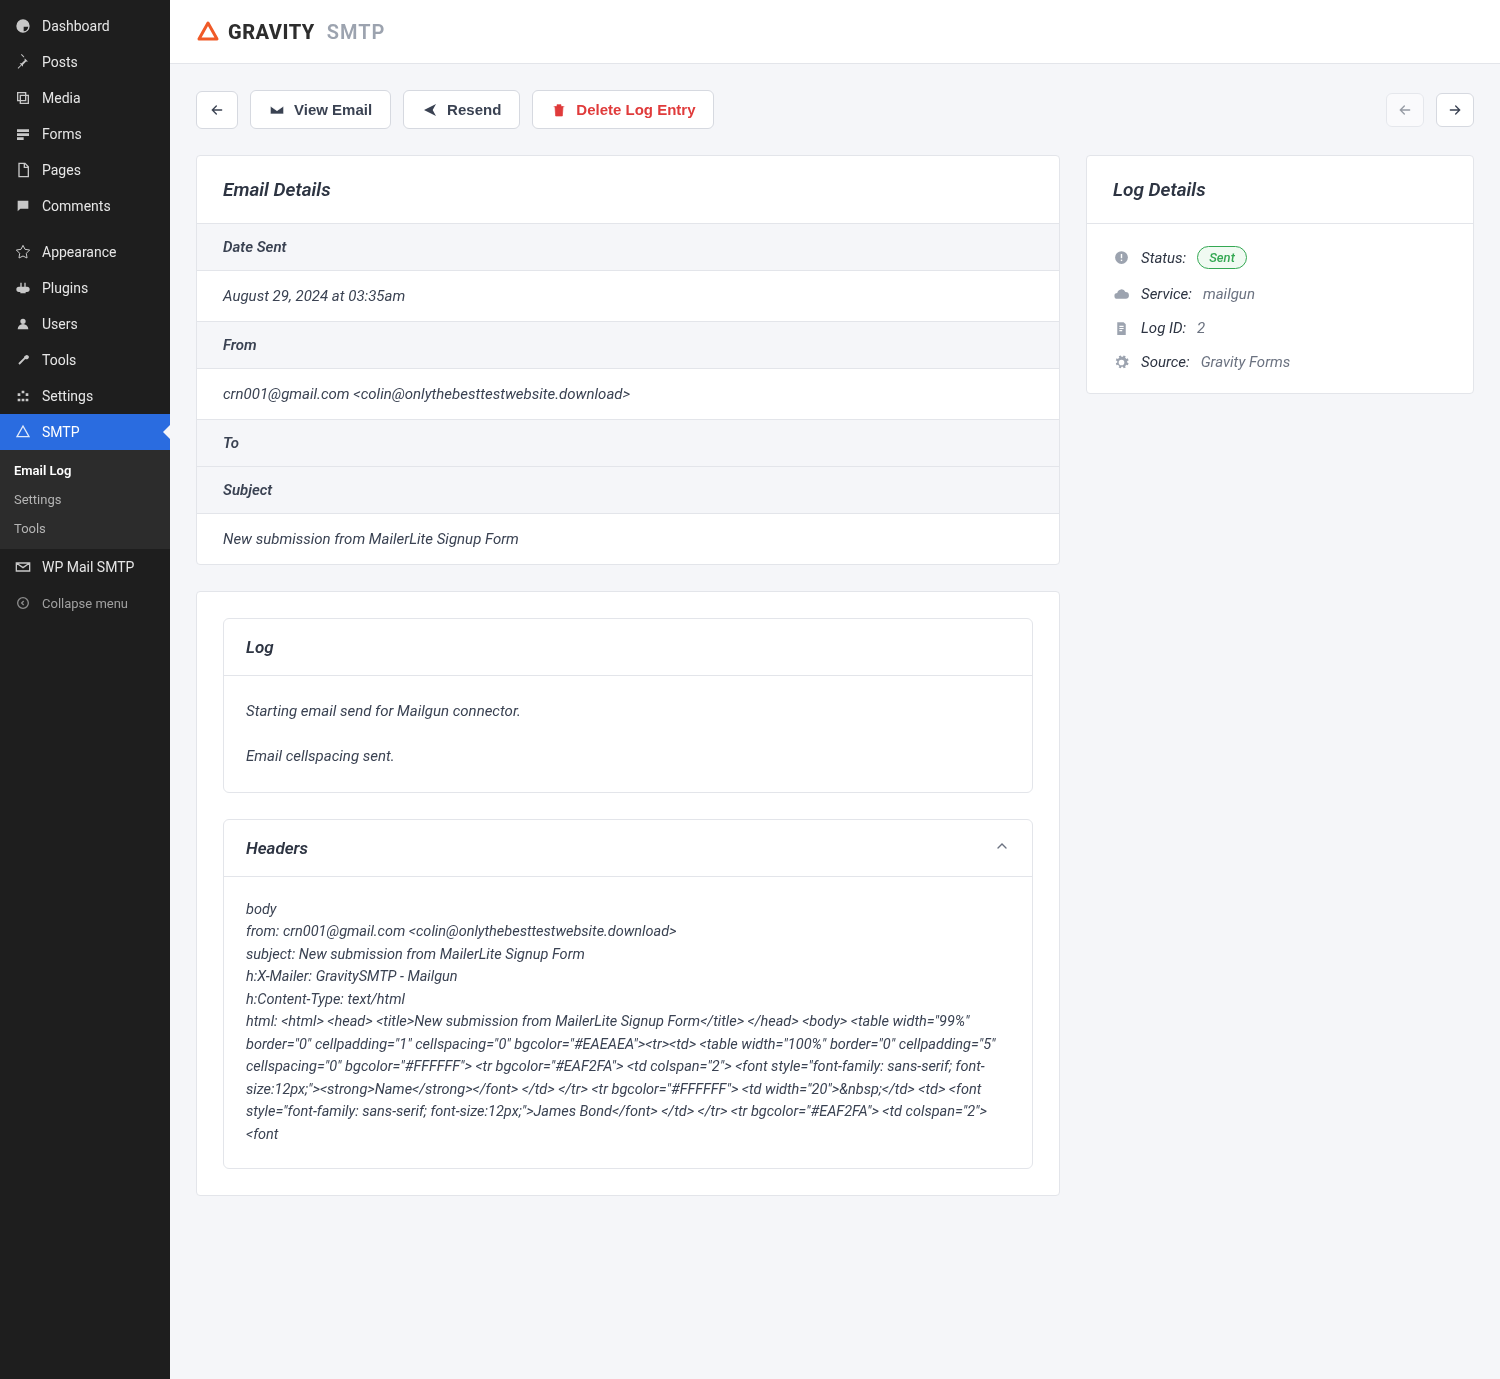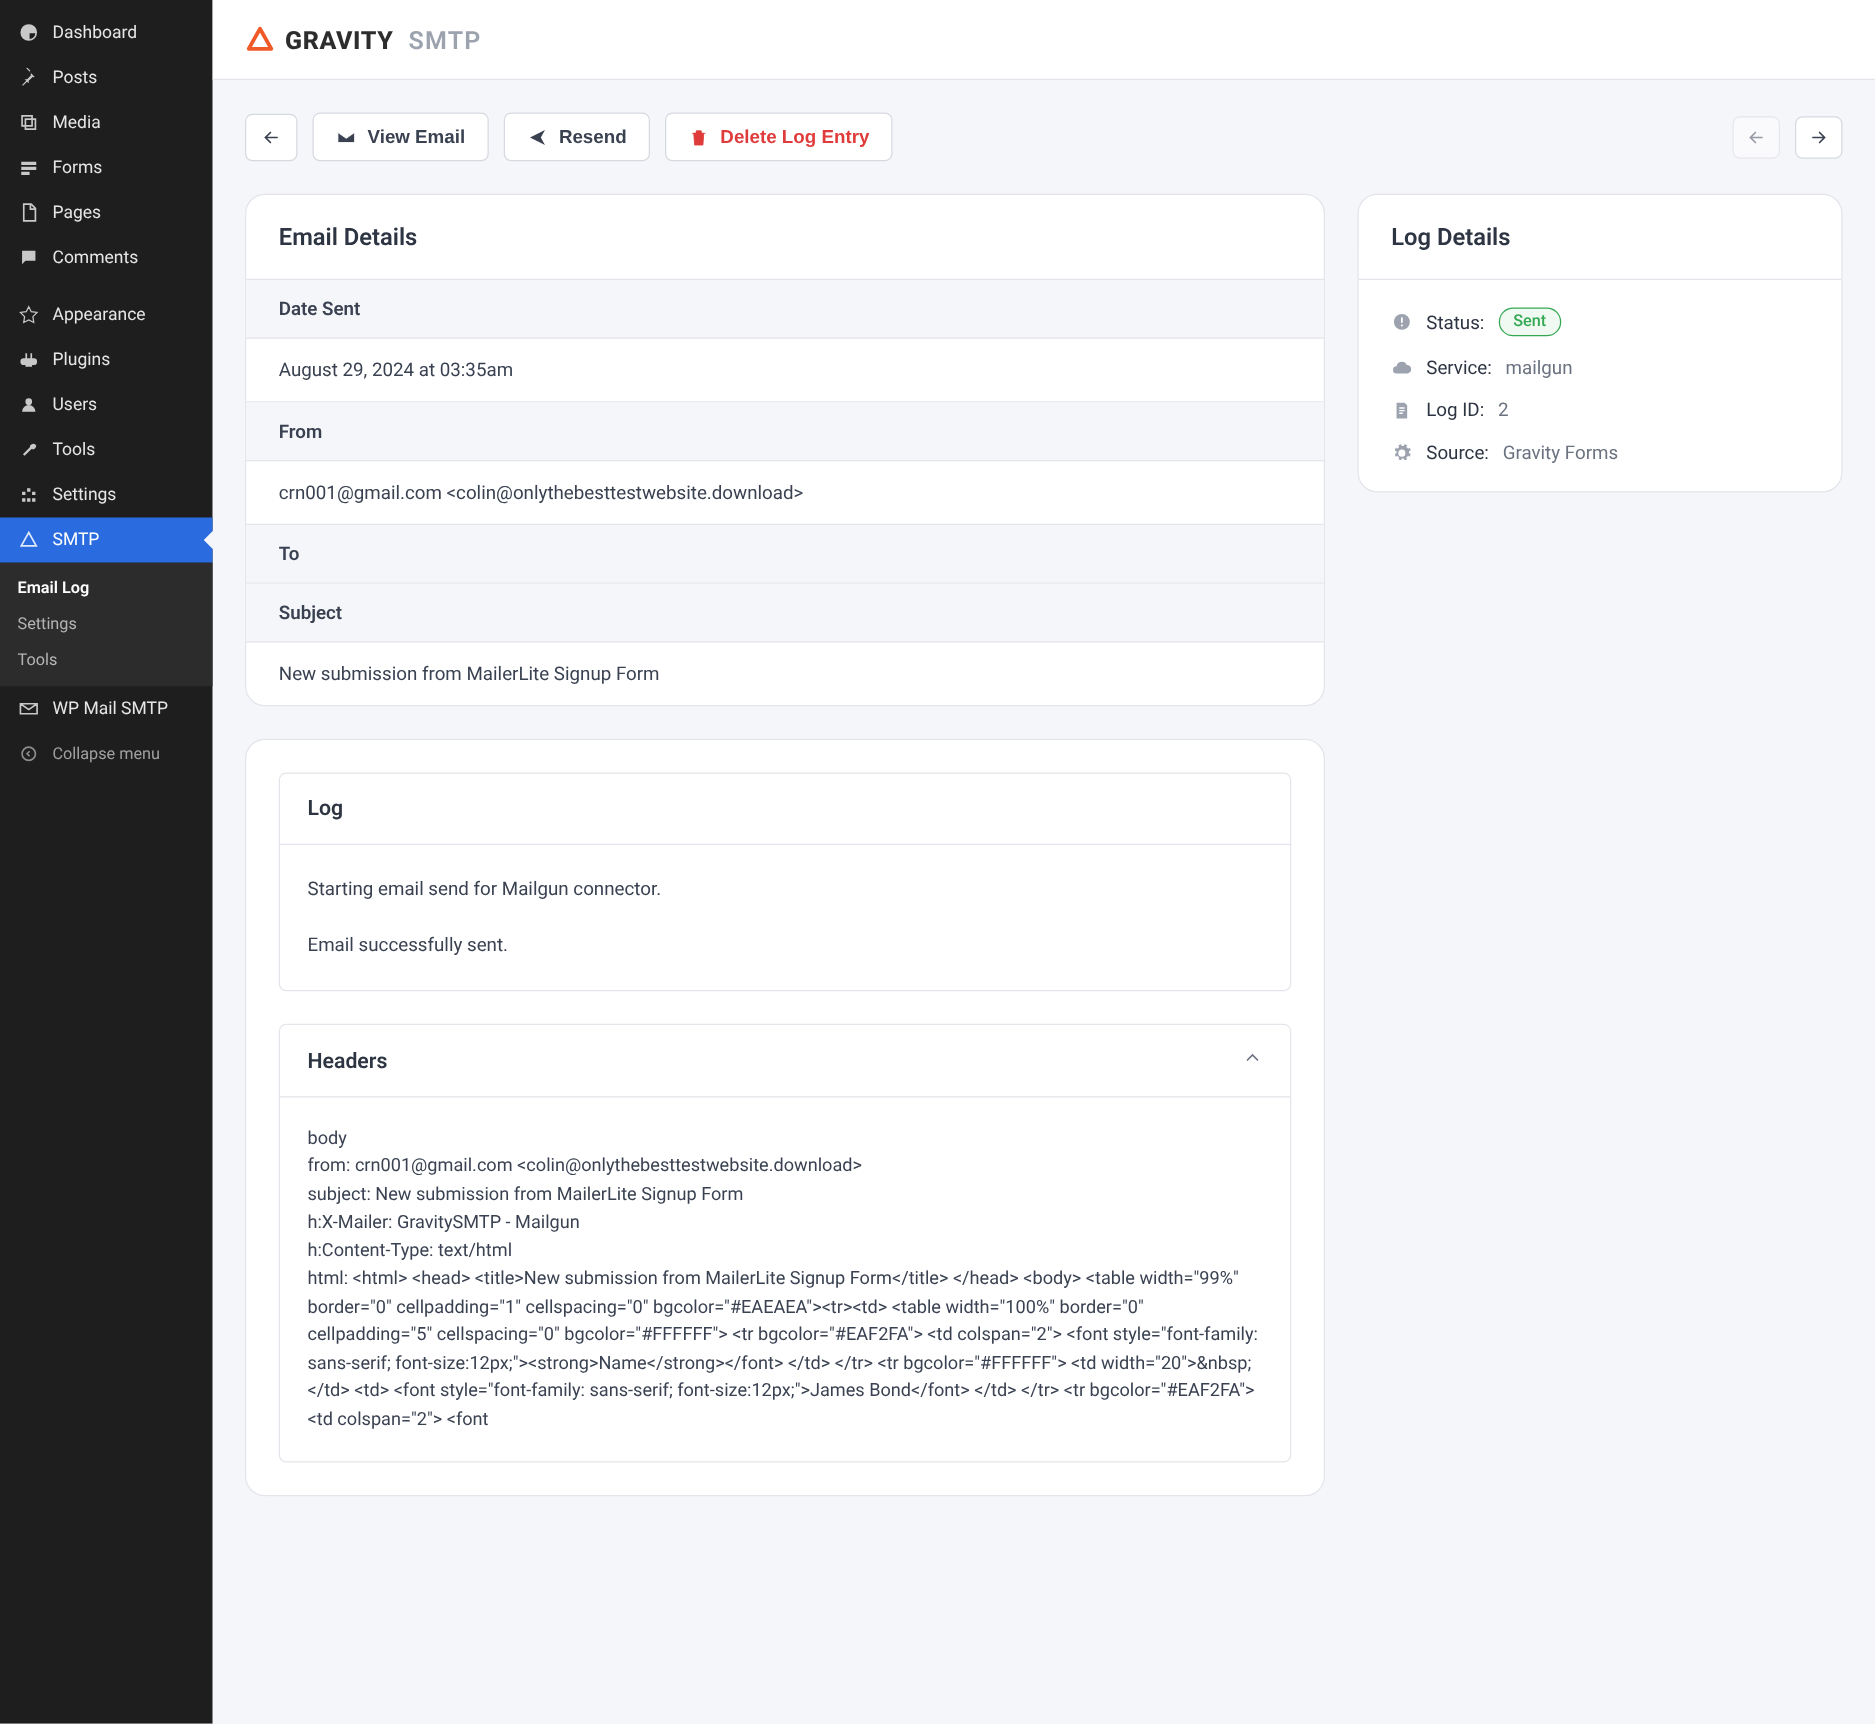--- a/index.html
+++ b/index.html
@@ -35,21 +35,21 @@
 .btn { display: inline-flex; align-items: center; gap: 9px; padding: 10px 18px; background: #fff; border: 1px solid #d6d9e0; border-radius: 6px; font-size: 15px; font-weight: 700; cursor: pointer; color: #3a4252; }
 .btn.icon-only { padding: 10px 12px; }
 .btn.danger { color: #e03b3b; }
 .btn.nav { padding: 8px 10px; }
 .btn svg { width: 16px; height: 16px; fill: currentColor; }
 
 .columns { display: flex; gap: 26px; align-items: flex-start; }
 .col-left { flex: 1; min-width: 0; display: flex; flex-direction: column; gap: 26px; }
 .col-right { width: 388px; flex-shrink: 0; }
 
-.card { background: #fff; border: 1px solid #e3e5ea; border-radius: 16px; }
+.card { background: #fff; border: 1px solid #e3e5ea; border-radius: 4px; font-style: italic; }
 .card-header { padding: 22px 26px; font-size: 19px; font-weight: 600; color: #2d3442; border-bottom: 1px solid #e3e5ea; }
 .card-body { padding: 22px 26px; }
 
 .field-row-label { background: #f5f6f9; padding: 14px 26px; font-size: 15px; font-weight: 600; color: #3a4252; border-bottom: 1px solid #e3e5ea; }
 .field-row-label:first-of-type { border-top: none; }
 .field-row-value { padding: 16px 26px; font-size: 15px; color: #3a4252; border-bottom: 1px solid #e3e5ea; }
 .field-row-value:last-child { border-bottom: none; }
 
 .inner-card { border: 1px solid #e3e5ea; border-radius: 6px; margin: 0; }
 .inner-card + .inner-card { margin-top: 26px; }
@@ -260,21 +260,21 @@
           </div>
 
           <div class="card section-with-body">
             <div class="card-body">
               <div class="inner-card">
                 <div class="inner-card-header">
                   <span>Log</span>
                 </div>
                 <div class="inner-card-body">
                   <div class="log-line">Starting email send for Mailgun connector.</div>
-                  <div class="log-line">Email successfully sent.</div>
+                  <div class="log-line">Email cellspacing sent.</div>
                 </div>
               </div>
 
               <div class="inner-card">
                 <div class="inner-card-header">
                   <span>Headers</span>
                   <span class="chev">
                     <svg viewBox="0 0 24 24" width="16" height="16">
                         <path d="M6 15l6-6 6 6" fill="none" stroke="currentColor" stroke-width="2" stroke-linecap="round"></path>
                       </svg>

